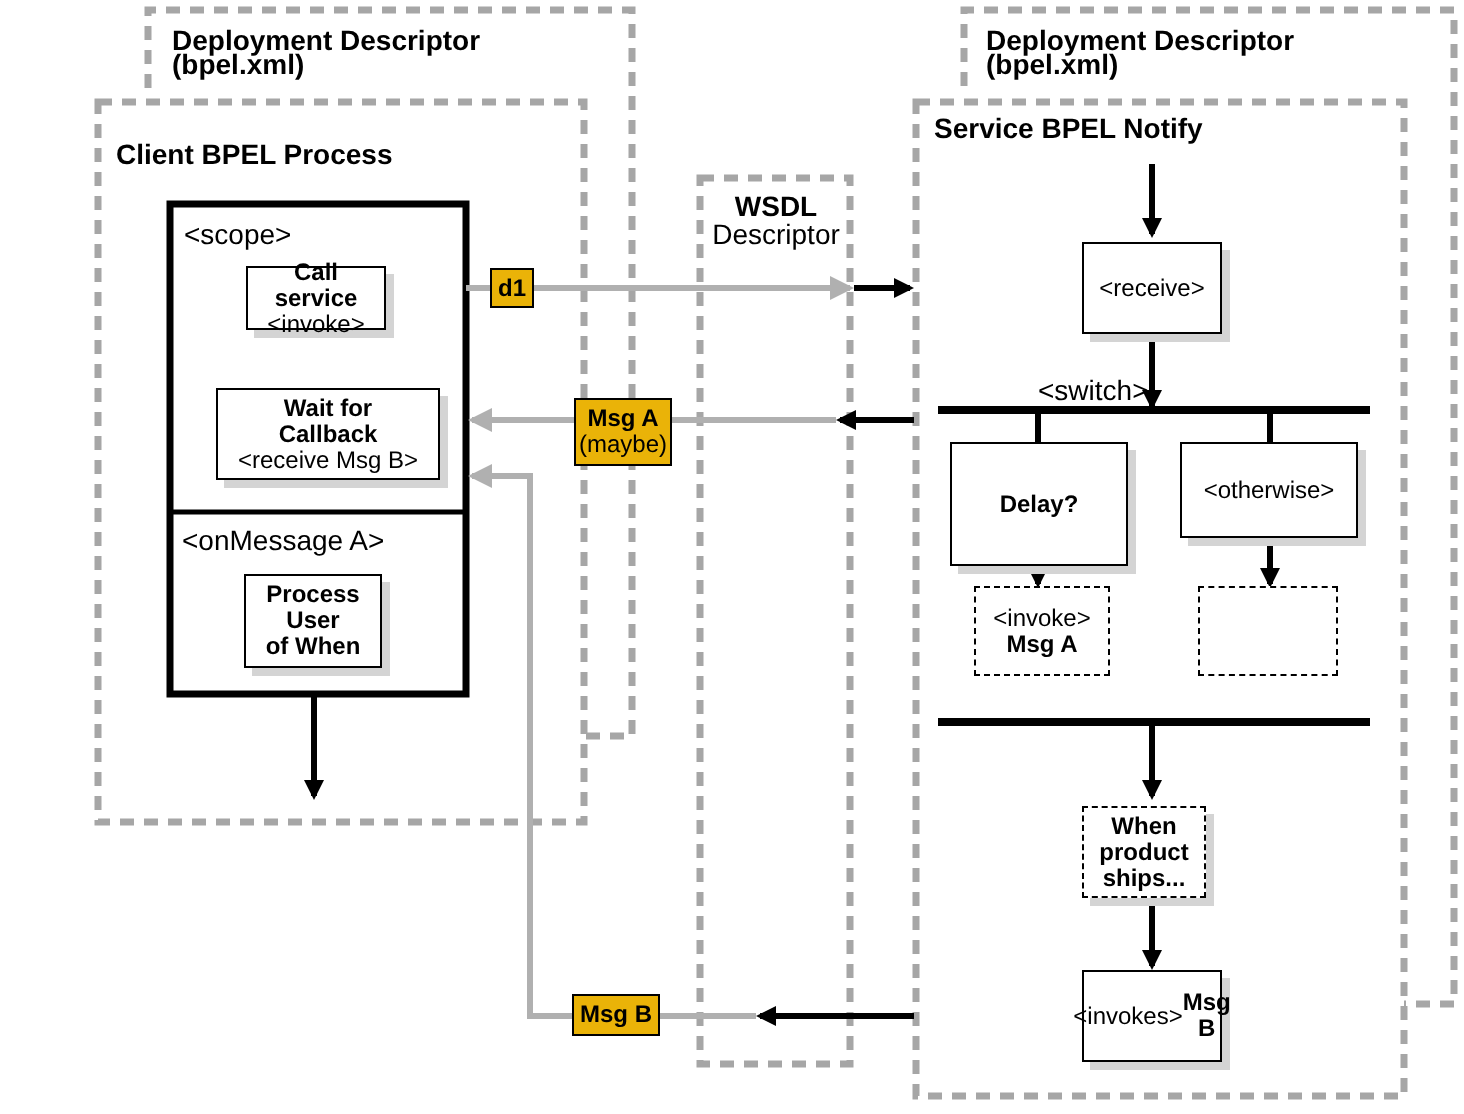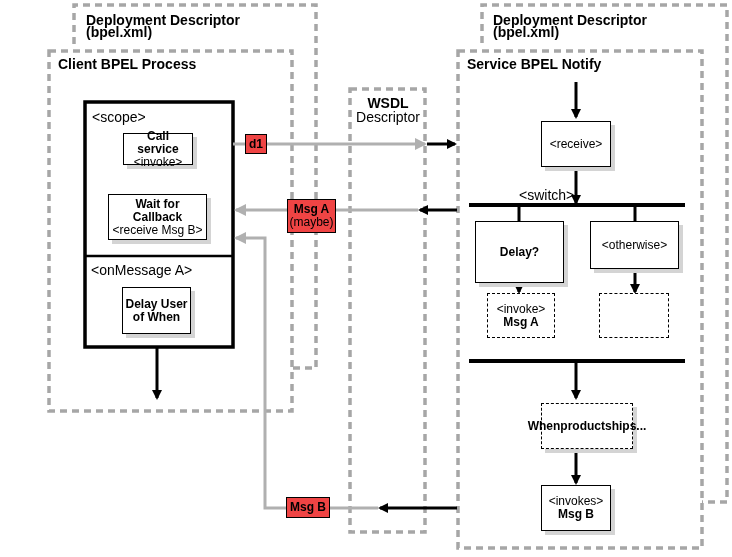--- a/index.html
+++ b/index.html
@@ -7,21 +7,21 @@
          font-family: "Liberation Sans", sans-serif; color: #000; }
   svg { position: absolute; left: 0; top: 0; }
   .lbl { position: absolute; font-size: 14px; line-height: 13px; white-space: nowrap; }
   .bold { font-weight: bold; }
   .center { text-align: center; }
   .box { position: absolute; box-sizing: border-box; border: 1.5px solid #000; background: #fff;
          display: flex; align-items: center; justify-content: center; text-align: center;
          font-size: 12px; line-height: 13px; font-weight: bold; box-shadow: 4px 4px 0 #d4d4d4; }
   .box.plain { font-weight: normal; }
   .box.dashed { border: 1.5px dashed #000; }
-  .tag { position: absolute; box-sizing: border-box; border: 1.5px solid #000; background: #ef4444;
+  .tag { position: absolute; box-sizing: border-box; border: 1.5px solid #000; background: #eab308;
          font-size: 12px; line-height: 13px; font-weight: bold; text-align: center;
          display: flex; align-items: center; justify-content: center; }
   .tag .sub { font-weight: normal; }
 </style>
 </head>
 <body>
 
 <svg width="732" height="557" viewBox="0 0 732 557">
   <defs>
     <marker id="arrBlack" markerWidth="10" markerHeight="10" refX="8" refY="5" orient="auto" markerUnits="userSpaceOnUse">
@@ -66,40 +66,40 @@
   <line x1="635" y1="205" x2="635" y2="221" stroke="#000" stroke-width="3"></line>
   <line x1="519" y1="266" x2="519" y2="292" stroke="#000" stroke-width="3" marker-end="url(#arrBlack)"></line>
   <line x1="635" y1="266" x2="635" y2="292" stroke="#000" stroke-width="3" marker-end="url(#arrBlack)"></line>
   <line x1="469" y1="361" x2="685" y2="361" stroke="#000" stroke-width="4"></line>
   <line x1="576" y1="361" x2="576" y2="398" stroke="#000" stroke-width="3" marker-end="url(#arrBlack)"></line>
   <line x1="576" y1="448" x2="576" y2="483" stroke="#000" stroke-width="3" marker-end="url(#arrBlack)"></line>
 </svg>
 
 <div class="lbl bold" style="left:86px;top:14px;">Deployment Descriptor</div>
 <div class="lbl bold" style="left:86px;top:26px;">(bpel.xml)</div>
-<div class="lbl bold" style="left:58px;top:58px;">Client BPEL Process</div>
+<div class="lbl bold" style="left:58px;top:71px;">Client BPEL Process</div>
 
 <div class="lbl" style="left:92px;top:111px;">&lt;scope&gt;</div>
 
 <div class="box" style="left:123px;top:133px;width:70px;height:32px;flex-direction:column;">
   <div>Call</div>
   <div>service</div>
   <div style="font-weight:normal">&lt;invoke&gt;</div>
 </div>
 
-<div class="box" style="left:108px;top:194px;width:99px;height:46px;flex-direction:column;">
+<div class="box" style="left:108px;top:194px;width:112px;height:46px;flex-direction:column;">
   <div>Wait for</div>
   <div>Callback</div>
   <div style="font-weight:normal">&lt;receive Msg B&gt;</div>
 </div>
 
 <div class="lbl" style="left:91px;top:264px;">&lt;onMessage A&gt;</div>
 
 <div class="box" style="left:122px;top:287px;width:69px;height:47px;flex-direction:column;">
-  <div>Delay User</div>
+  <div>Process User</div>
   <div>of When</div>
 </div>
 
 <div class="tag" style="left:245px;top:134px;width:22px;height:20px;">d1</div>
 
 <div class="tag" style="left:287px;top:199px;width:49px;height:34px;flex-direction:column;">
   <div>Msg A</div>
   <div class="sub">(maybe)</div>
 </div>
 
@@ -119,22 +119,22 @@
 <div class="box" style="left:475px;top:221px;width:89px;height:62px;">Delay?</div>
 <div class="box plain" style="left:590px;top:221px;width:89px;height:48px;">&lt;otherwise&gt;</div>
 
 <div class="box dashed" style="left:487px;top:293px;width:68px;height:45px;flex-direction:column;box-shadow:none;">
   <div style="font-weight:normal">&lt;invoke&gt;</div>
   <div>Msg A</div>
 </div>
 
 <div class="box dashed" style="left:599px;top:293px;width:70px;height:45px;box-shadow:none;"></div>
 
-<div class="box dashed" style="left:541px;top:403px;width:92px;height:46px;flex-direction:row;">
+<div class="box dashed" style="left:541px;top:403px;width:62px;height:46px;flex-direction:column;">
   <div>When</div>
   <div>product</div>
   <div>ships...</div>
 </div>
 
-<div class="box" style="left:541px;top:485px;width:70px;height:46px;flex-direction:column;">
+<div class="box" style="left:541px;top:485px;width:70px;height:46px;flex-direction:row;">
   <div style="font-weight:normal">&lt;invokes&gt;</div>
   <div>Msg B</div>
 </div>
 
 </body></html>

